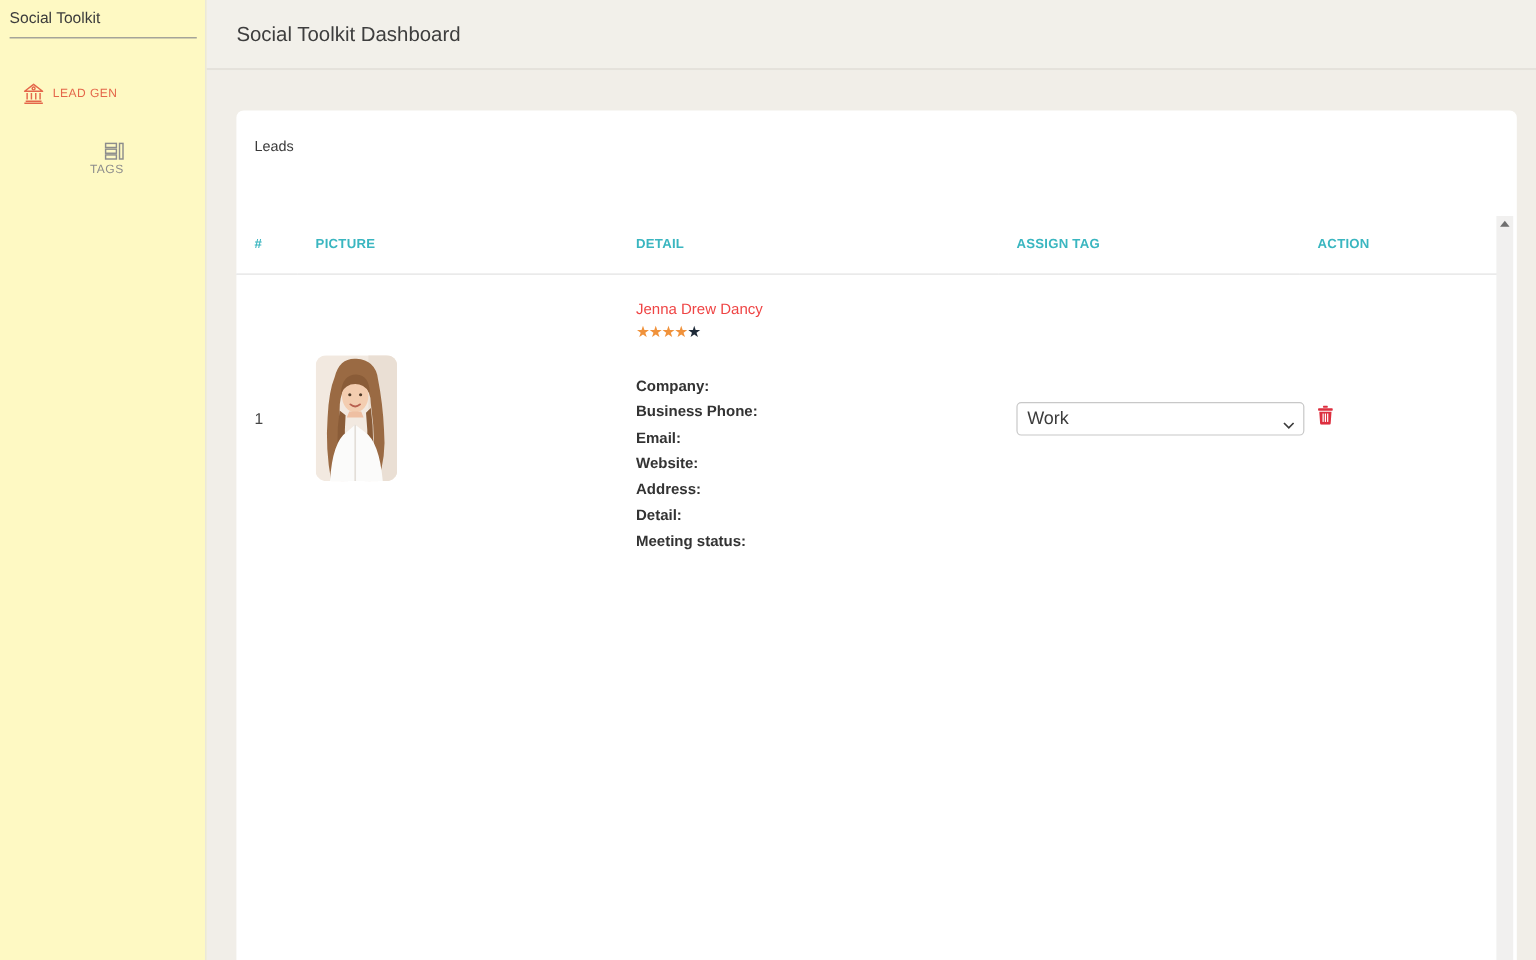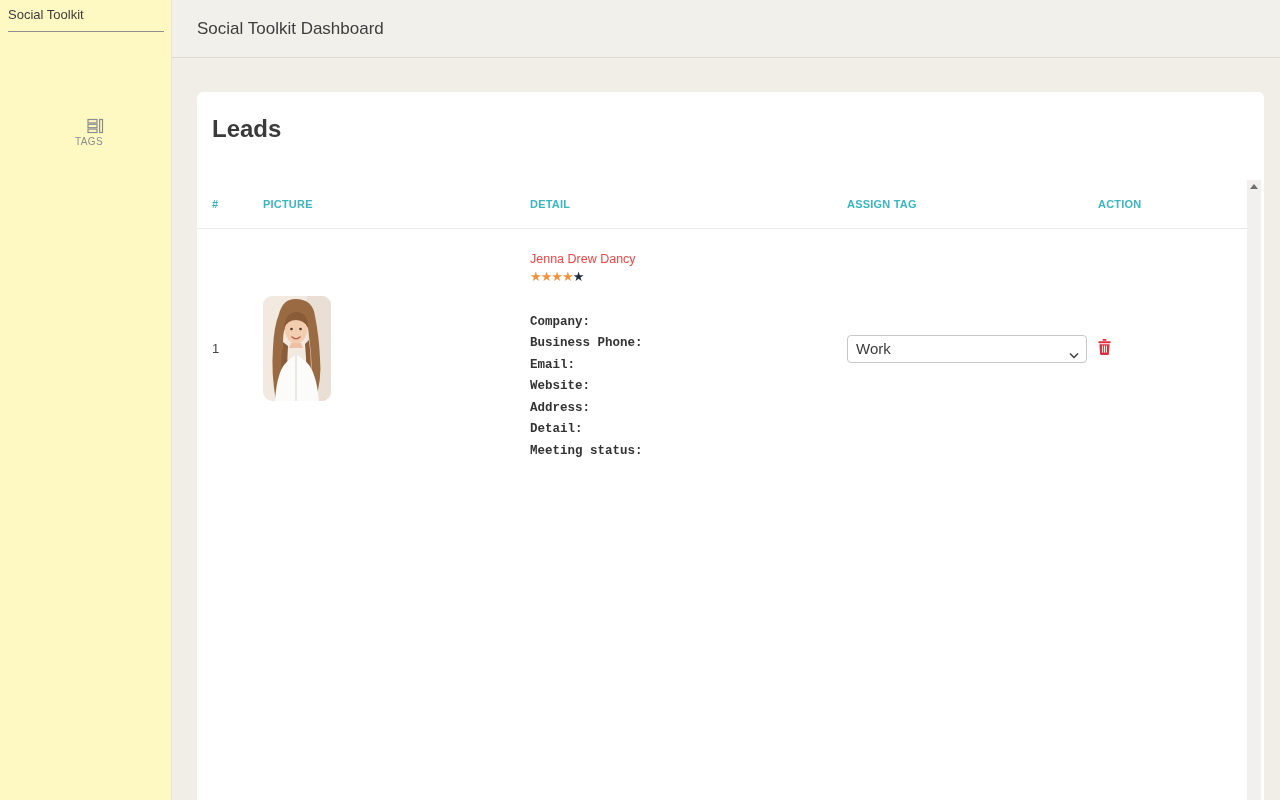--- a/index.html
+++ b/index.html
@@ -29,21 +29,21 @@
   .topbar-title { position:absolute; left:25px; top:19px; font-size:17px; color:#3e3e3e; }
   .content { position:absolute; left:0; top:59px; width:1108px; height:741px; background:#f1eee8; }
   
   .content-notch { position:absolute; left:-13px; top:2px; width:0; height:0;
                    border-top:15px solid transparent; border-bottom:15px solid transparent;
                    border-right:13px solid #f1eee8; }
 
   
   .card { position:absolute; left:25px; top:33px; width:1067px; height:708px;
           background:#ffffff; border-radius:6px 6px 0 0; }
-  .card-title { position:absolute; left:15px; top:23px; font-size:24px; color:#3a3a3a;font-weight:bold; }
+  .card-title { position:absolute; left:15px; top:23px; font-size:12px; color:#3a3a3a; }
 
   .table-area { position:absolute; left:0; top:88px; width:1067px; height:620px; }
 
   
   .vscrollbar { position:absolute; right:3px; top:0; width:14px; height:620px;
                 background:#f1f0ef; }
   .scroll-up { position:absolute; top:4px; left:3px; width:0; height:0;
                border-left:4px solid transparent; border-right:4px solid transparent;
                border-bottom:5px solid #6f6f6f; }
 
@@ -58,40 +58,51 @@
   table.leads td { padding-left:15px; vertical-align:middle; }
   td.cell-idx { font-size:13px; color:#454545; }
   td.cell-detail { vertical-align:top; padding-top:13px; }
 
   .lead-photo { width:68px; height:105px; border-radius:9px; overflow:hidden; display:block; }
   .lead-name { font-size:12.5px; font-weight:normal; color:#ef4444; text-decoration:none;
                display:inline-block; cursor:pointer; }
   .stars { margin-top:3px; font-size:13px; letter-spacing:-1px; line-height:14px; }
   .stars .star-on  { color:#f0923b; }
   .stars .star-off { color:#1e2a38; }
-  .detail-lines { margin-top:28px;font-family:Liberation Mono, monospace; }
+  .detail-lines { margin-top:28px; }
   .detail-line { font-size:12.5px; font-weight:bold; color:#333333; line-height:21.5px; }
 
   .tag-select-wrap { position:relative; width:240px; }
   select.tag-select { width:240px; height:28px; border:1px solid #c8c8c8; border-radius:4px;
                       background:#ffffff; font-size:15px; color:#3c3c3c; padding:0 24px 0 8px;
                       appearance:none; -webkit-appearance:none; font-family:"Liberation Sans",sans-serif; }
   .select-chevron { position:absolute; right:8px; top:10px; pointer-events:none; }
 
   .trash-btn { background:none; border:none; cursor:pointer; padding:0; line-height:0; }
 </style>
 </head>
 <body>
 
 <div class="app">
 
   <div class="sidebar">
     <div class="sidebar-title">Social Toolkit</div>
     <div class="sidebar-divider"></div>
 
+    <div class="nav-item nav-lead">
+      <span class="nav-icon">
+        <svg width="20" height="20" viewBox="0 0 20 20" fill="none" stroke="#e4674a" stroke-width="1.2" stroke-linejoin="round">
+          <path d="M2.5 8 L10 2.3 L17.5 8 Z"></path>
+          <circle cx="10" cy="5.7" r="1.2"></circle>
+          <path d="M4.6 9.6 v5.4 M8.2 9.6 v5.4 M11.8 9.6 v5.4 M15.4 9.6 v5.4"></path>
+          <path d="M3.4 16.3 h13.2 M2.3 18 h15.4"></path>
+        </svg>
+      </span>
+      <span class="nav-label">LEAD GEN</span>
+    </div>
 
     <div class="nav-item nav-tags">
       <span class="nav-icon">
         <svg width="20" height="20" viewBox="0 0 20 20" fill="none" stroke="#8c8c8c" stroke-width="1.2">
           <rect x="3" y="3.5" width="9" height="3.4"></rect>
           <rect x="3" y="8.3" width="9" height="3.4"></rect>
           <rect x="3" y="13.1" width="9" height="3.4"></rect>
           <rect x="14.6" y="3.5" width="2.9" height="13"></rect>
         </svg>
       </span>

